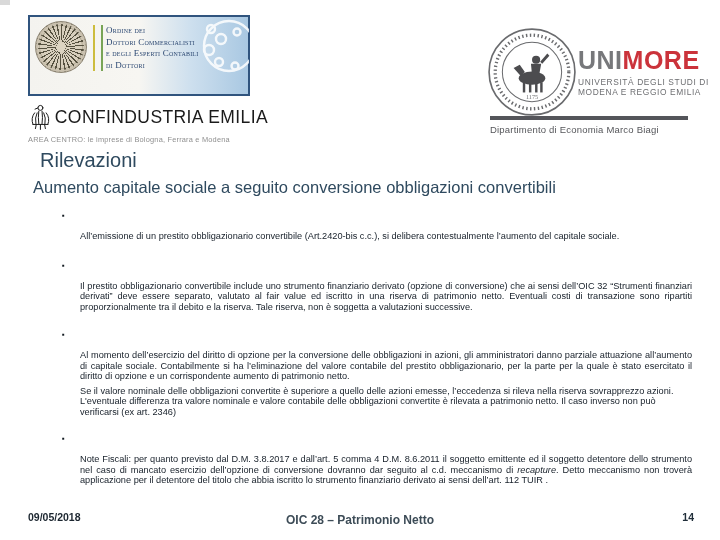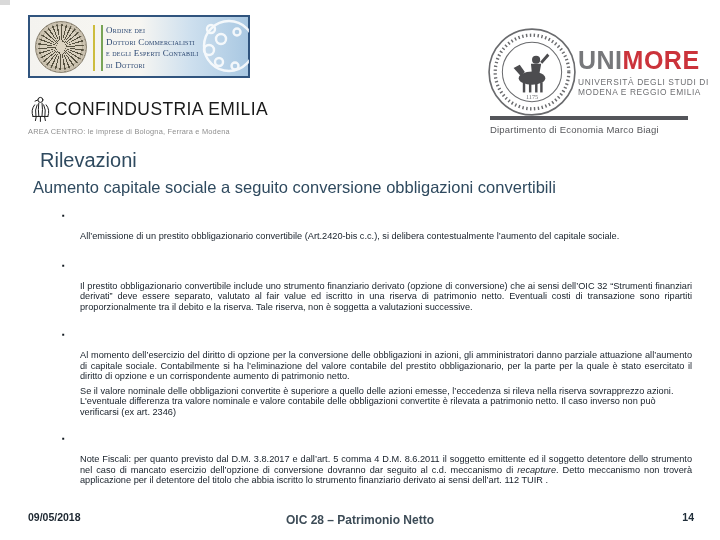--- a/index.html
+++ b/index.html
@@ -1,40 +1,40 @@
 <!DOCTYPE html>
 <html><head>
 <meta charset="utf-8">
 <style>
   html,body{margin:0;padding:0;background:#ffffff;}
   .slide{position:relative;width:720px;height:540px;background:#ffffff;overflow:hidden;
          font-family:"Liberation Sans",sans-serif;}
   .corner-mark{position:absolute;left:0;top:0;width:10px;height:5px;background:#d9d9d9;}
 
   
-  .ordine{position:absolute;left:28px;top:15px;width:222px;height:63px;
+  .ordine{position:absolute;left:28px;top:15px;width:222px;height:81px;
           border:2px solid #30547e;box-sizing:border-box;
           background:linear-gradient(to right,#f4f3ef 0%,#f7f6f2 50%,#cddfee 74%,#a9c8e2 100%);}
   .ordine-seal{position:absolute;left:5px;top:4px;width:50px;height:50px;border-radius:50%;
           border:1px solid #8d8574;
           background:
             radial-gradient(circle at center,#ddd4c2 0 13%,rgba(0,0,0,0) 13.5%),
             repeating-conic-gradient(from 0deg,#55503f 0deg 4deg,rgba(0,0,0,0) 4deg 12deg),
             radial-gradient(circle at center,#d8cfbd 0 58%,#b3aa96 60%,#d3cab8 64% 100%);
           box-shadow:inset 0 0 0 2px #c9c0ae;}
   .ordine-sep{position:absolute;left:63px;top:8px;width:6px;height:46px;
           border-left:2px solid #cdbd3e;border-right:2px solid #78a456;}
   .ordine-text{position:absolute;left:76px;top:8px;color:#2c4872;
           font-family:"Liberation Serif",serif;font-variant:small-caps;
           font-size:9px;line-height:11.5px;letter-spacing:.2px;white-space:nowrap;}
   .ordine-globe{position:absolute;right:-1px;top:-1px;}
 
   
   .confindustria{position:absolute;left:28px;top:92px;width:240px;}
-  .conf-row{display:flex;align-items:center;gap:2px;}
+  .conf-row{display:flex;align-items:center;gap:2px;margin-top:8px;}
   .conf-name{font-size:17.5px;letter-spacing:.4px;color:#1b1b1b;white-space:nowrap;}
   .conf-tagline{margin-top:1px;font-size:7.4px;letter-spacing:.2px;color:#8f8f8f;white-space:nowrap;}
 
   
   .unimore-seal{position:absolute;left:486px;top:26px;}
   .unimore-text{position:absolute;left:578px;top:46px;}
   .unimore-brand{font-size:25px;font-weight:bold;letter-spacing:.5px;white-space:nowrap;}
   .unimore-brand .uni{color:#77787b;}
   .unimore-brand .more{color:#cb333b;}
   .unimore-sub{margin-top:2px;font-size:8.4px;line-height:10px;letter-spacing:.6px;

